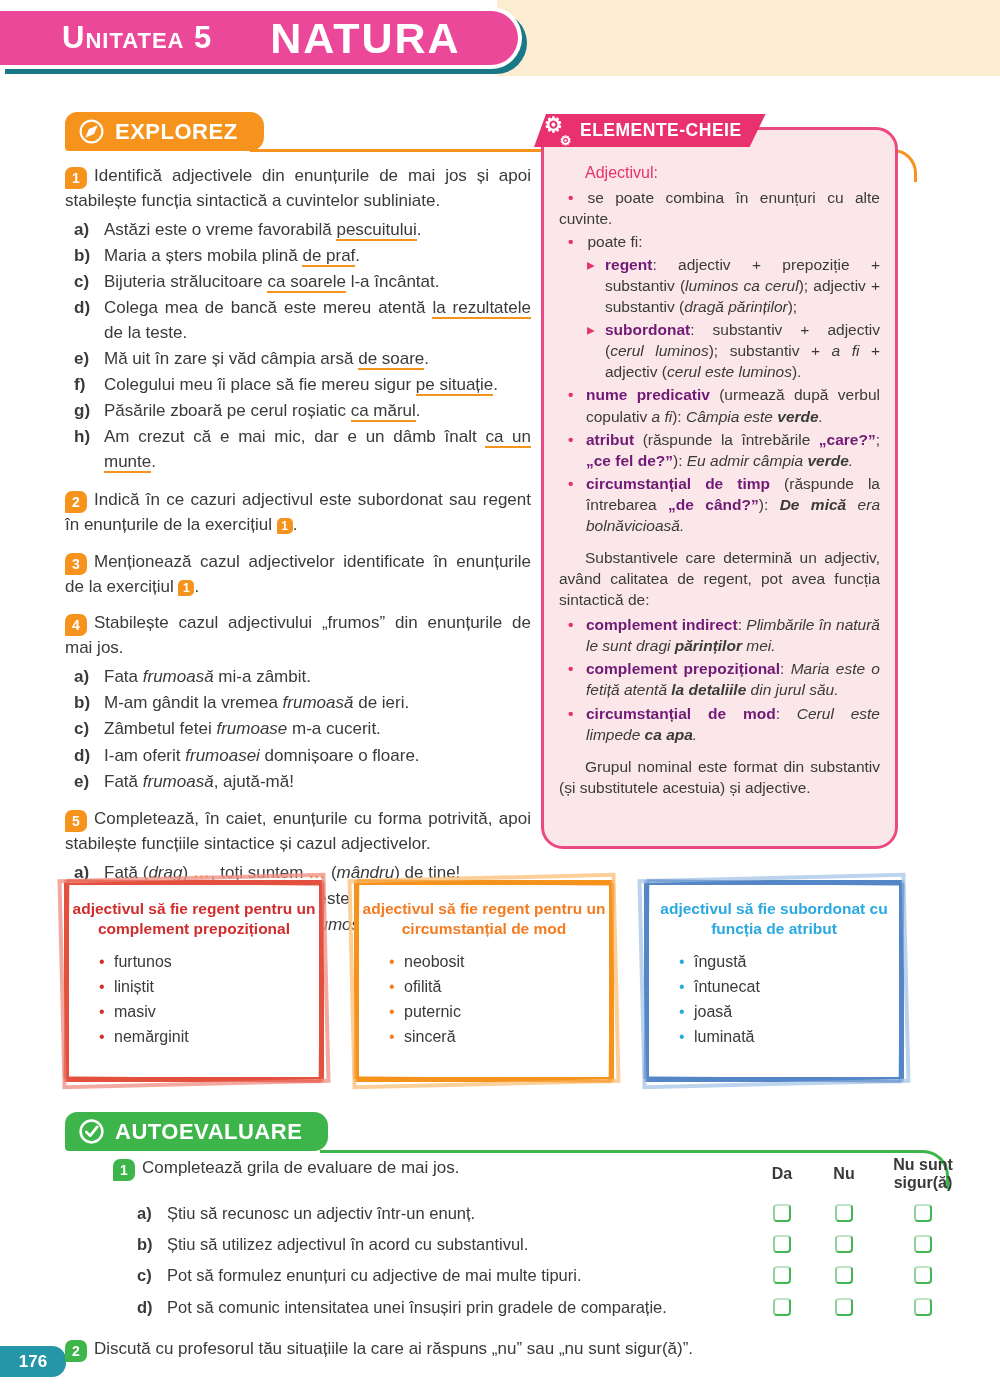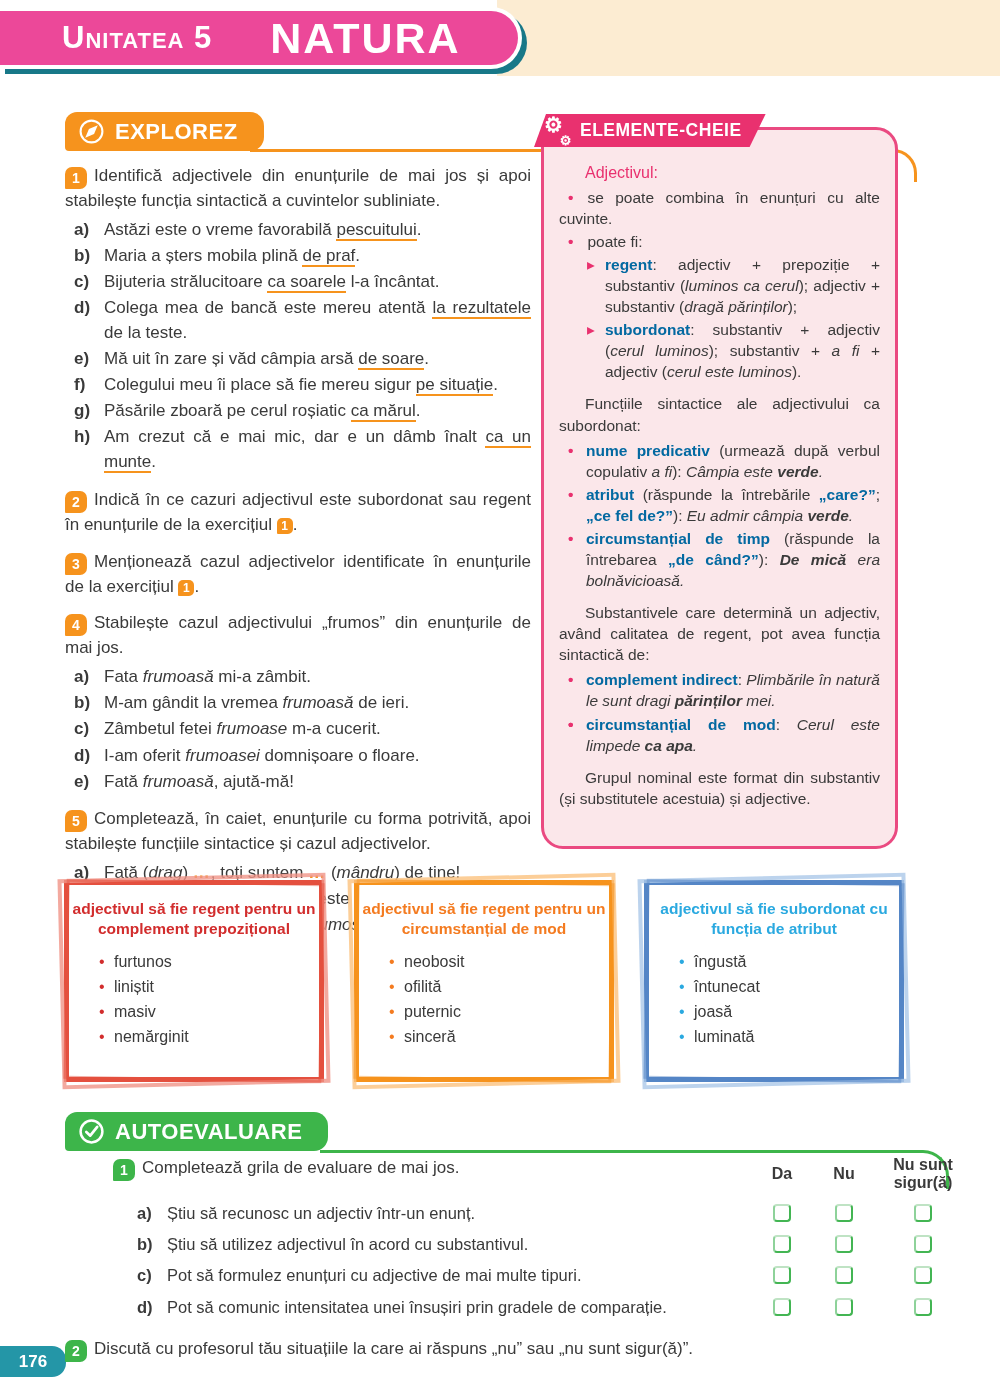--- a/index.html
+++ b/index.html
@@ -70,21 +70,21 @@
          border:3px solid #ea4a81;border-radius:16px 22px 22px 22px;box-sizing:border-box;
          padding:32px 15px 10px;z-index:2;}
   .panel-header{position:absolute;left:-10px;top:-16px;height:33px;background:#e9316f;
                 color:#fff;font-weight:bold;font-size:17.5px;letter-spacing:.5px;
                 display:flex;align-items:center;gap:8px;padding:0 24px 0 10px;
                 clip-path:polygon(12px 0,100% 0,calc(100% - 16px) 100%,0 100%);}
   .gears{position:relative;width:28px;height:26px;flex:none;}
   .gears .g1{position:absolute;left:0;top:-4px;font-size:21px;line-height:1;}
   .gears .g2{position:absolute;right:0;bottom:-3px;font-size:13px;line-height:1;}
   .panel-body{font-size:15.5px;line-height:1.36;text-align:justify;}
-  .mg{color:#0369a1;}
+  .mg{color:#701a75;}
   .pb-heading{font-weight:normal;color:#e9316f;font-size:16px;margin:0 0 3px;text-indent:26px;}
   .pb-bullet0{margin:2px 0;}
   .pb-bullet0 .dot,.pb-bullet .dot{color:#e9316f;font-weight:bold;margin:0 10px 0 9px;}
   .pb-bullet0 .dot{margin-right:14px;}
   .pb-bullet{position:relative;padding-left:27px;margin:2px 0;}
   .pb-bullet .dot{position:absolute;left:9px;margin:0;}
   .pb-arrow{position:relative;padding-left:46px;margin:2px 0;}
   .pb-arrow::before{content:"▸";position:absolute;left:28px;color:#e9316f;}
   .pb-para{margin:11px 0 4px;text-indent:26px;}
 
@@ -248,27 +248,26 @@
           <span class="g2">⚙</span>
         </span>
       <span>ELEMENTE-CHEIE</span>
     </div>
     <div class="panel-body">
       <div class="pb-heading">Adjectivul:</div>
       <div class="pb-bullet0"><span class="dot">•</span><span>se poate combina în enunțuri cu alte cuvinte.</span></div>
       <div class="pb-bullet0"><span class="dot">•</span><span>poate fi:</span></div>
       <div class="pb-arrow"><b class="mg">regent</b>: adjectiv + prepoziție + substantiv (<i>luminos ca cerul</i>); adjectiv + substantiv (<i>dragă părinților</i>);</div>
       <div class="pb-arrow"><b class="mg">subordonat</b>: substantiv + adjectiv (<i>cerul luminos</i>); substantiv + <i>a fi</i> + adjectiv (<i>cerul este luminos</i>).</div>
-      <div class="pb-para">Funcțiile sintactice ale adjectivului ca subordonat:</div>
       <div class="pb-bullet"><span class="dot">•</span><span><b class="mg">nume predicativ</b> (urmează după verbul copulativ <i>a fi</i>): <i>Câmpia este <b>verde</b>.</i></span></div>
       <div class="pb-bullet"><span class="dot">•</span><span><b class="mg">atribut</b> (răspunde la întrebările <b class="mg">„care?”</b>; <b class="mg">„ce fel de?”</b>): <i>Eu admir câmpia <b>verde</b>.</i></span></div>
       <div class="pb-bullet"><span class="dot">•</span><span><b class="mg">circumstanțial de timp</b> (răspunde la întrebarea <b class="mg">„de când?”</b>): <i><b>De mică</b> era bolnăvicioasă.</i></span></div>
       <div class="pb-para">Substantivele care determină un adjectiv, având calitatea de regent, pot avea funcția sintactică de:</div>
       <div class="pb-bullet"><span class="dot">•</span><span><b class="mg">complement indirect</b>: <i>Plimbările în natură le sunt dragi <b>părinților</b> mei.</i></span></div>
-      <div class="pb-bullet"><span class="dot">•</span></div>
+      <div class="pb-bullet"><span class="dot">•</span><span><b class="mg">complement prepozițional</b>: <i>Maria este o fetiță atentă <b>la detaliile</b> din jurul său.</i></span></div>
       <div class="pb-bullet"><span class="dot">•</span><span><b class="mg">circumstanțial de mod</b>: <i>Cerul este limpede <b>ca apa</b>.</i></span></div>
       <div class="pb-para">Grupul nominal este format din substantiv (și substitutele acestuia) și adjective.</div>
     </div>
   </div>
 
   <div class="auto-header-wrap">
     <div class="sec-header green">
       <svg class="hdr-icon" viewBox="0 0 26 26">
         <circle cx="13" cy="13" r="10.5" fill="none" stroke="#fff" stroke-width="2.4"></circle>
         <path d="M8 13.5 L11.8 17 L18.5 8.5" fill="none" stroke="#fff" stroke-width="2.6" stroke-linecap="round" stroke-linejoin="round"></path>

